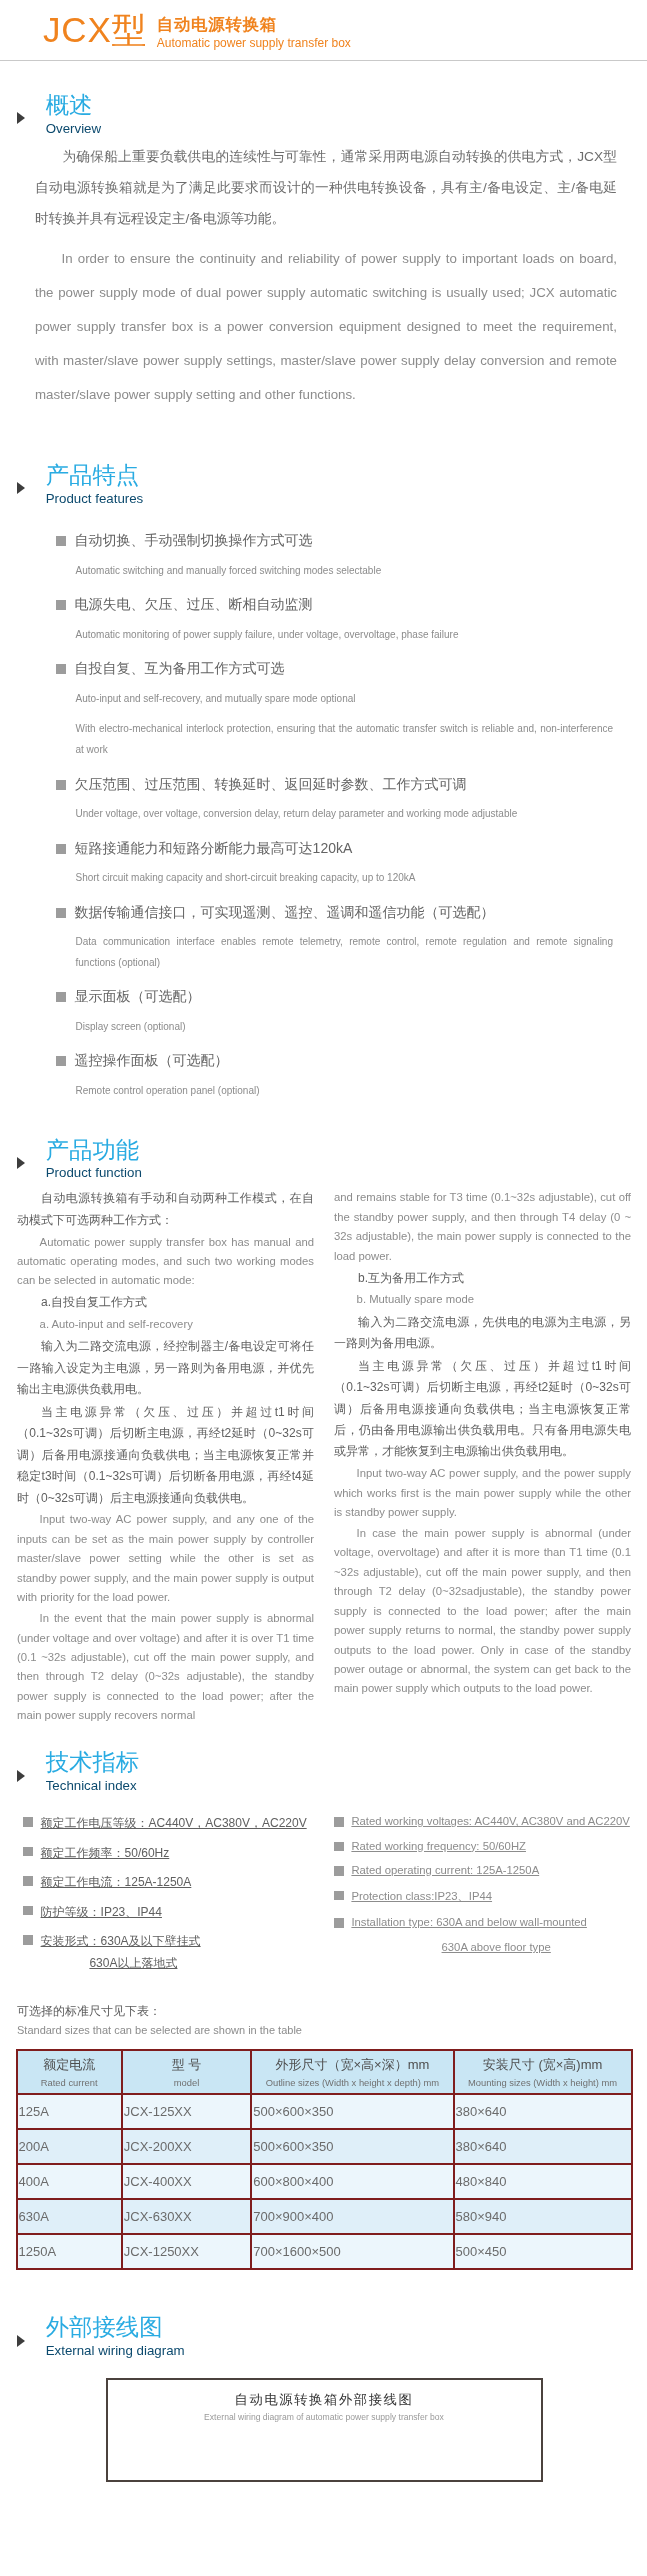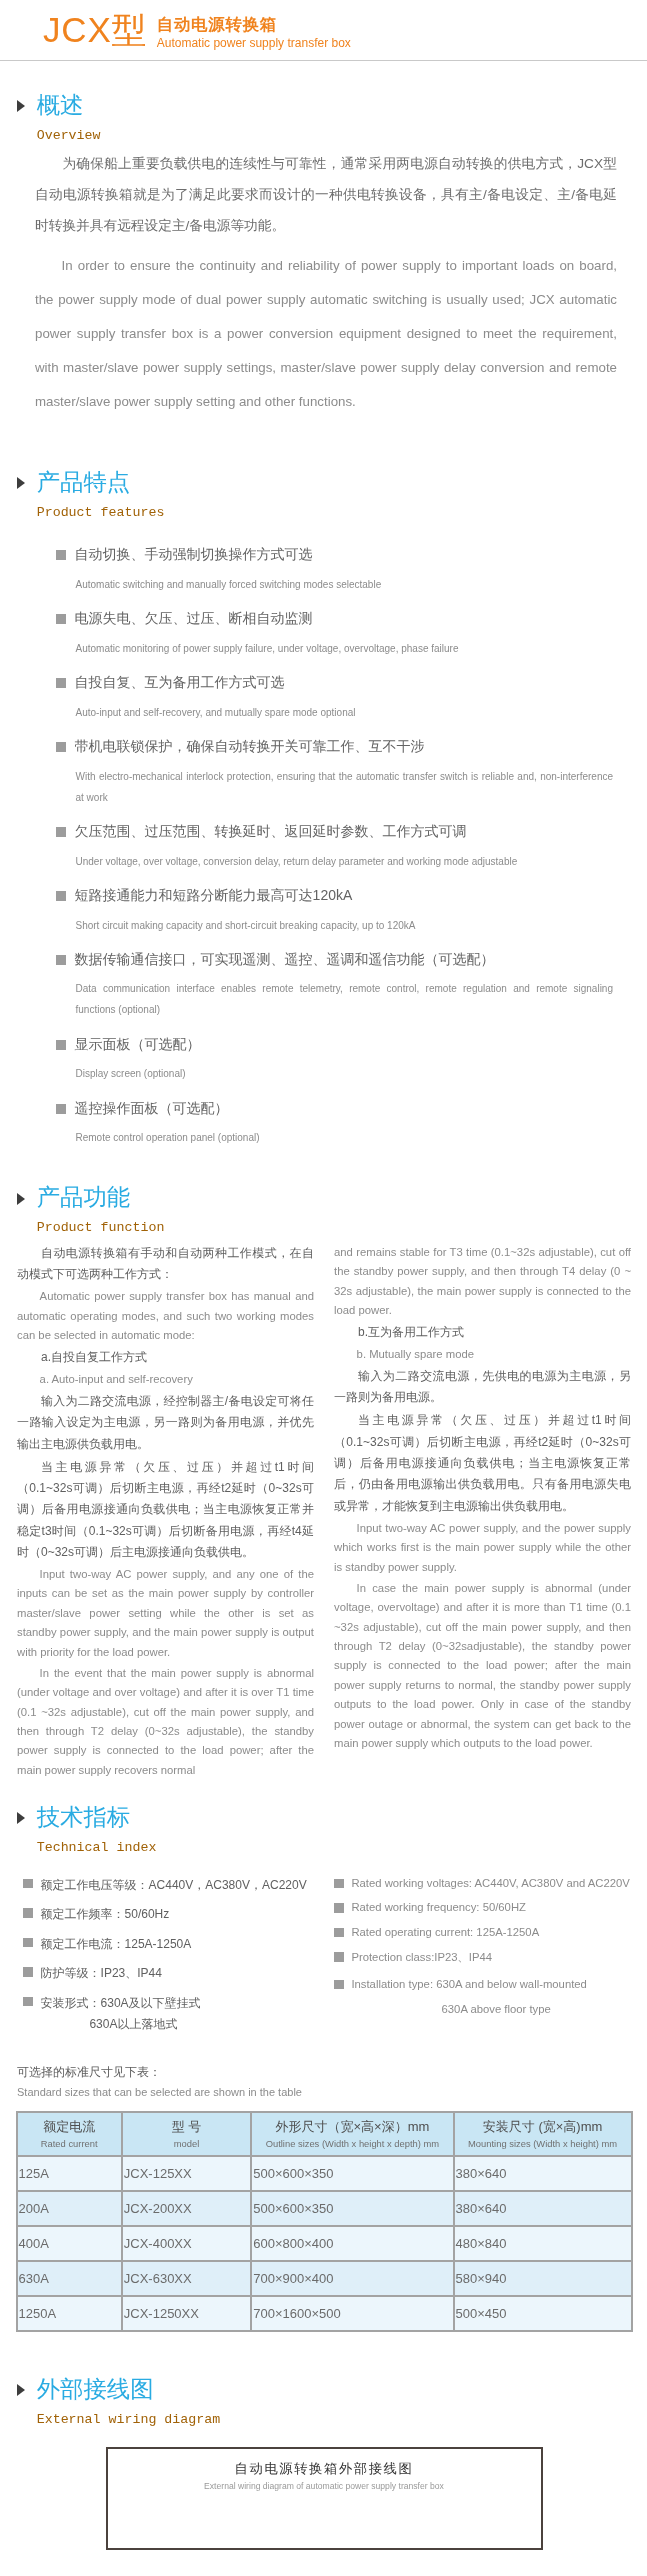--- a/index.html
+++ b/index.html
@@ -8,25 +8,25 @@
 
   
   .hdr{padding:12px 0 0 43px;display:flex;align-items:flex-start;}
   .hdr-model{color:#f0831e;font-size:35px;line-height:1.0;letter-spacing:0.8px;}
   .hdr-titles{margin-left:9.4px;margin-top:1.6px;}
   .hdr-zh{color:#f0831e;font-size:16.4px;font-weight:bold;letter-spacing:0.8px;}
   .hdr-en{color:#f0831e;font-size:12px;margin-top:0.8px;}
   .toprule{border:none;border-top:1.6px solid #c9c9c9;margin:9.4px 0 0 0;}
 
   
-  .sec-head{display:flex;align-items:flex-start;padding-left:17px;}
+  .sec-head{display:flex;align-items:center;padding-left:17px;gap:9px;}
   .tri{width:0;height:0;border-left:8.6px solid #3d3d3d;border-top:6.2px solid transparent;border-bottom:6.2px solid transparent;margin-top:8.6px;}
   .sec-txt{margin-left:11.7px;}
   .sec-zh{color:#29abe2;font-size:23.4px;line-height:1.15;}
-  .sec-en{color:#a16207;font-size:13.3px;margin-top:9px;font-family:Liberation Mono, monospace;}
+  .sec-en{color:#0c4a6e;font-size:13.3px;margin-top:2px;}
 
   
   .ov{padding:6.2px 31px 0 35px;}
   .p-zh{font-size:13.7px;line-height:2.25;color:#6d6d6d;text-align:justify;text-indent:2em;margin:0;}
   .p-en{font-size:13.3px;line-height:2.55;color:#8c8c8c;text-align:justify;text-indent:2em;margin:7.8px 0 0 0;}
 
   
   .feats{padding:11px 35px 0 56px;}
   .feat-zh{display:flex;align-items:center;margin-top:15.6px;font-size:14px;color:#636363;}
   .sq{width:10px;height:10px;background:#9c9c9c;flex:0 0 10px;margin-right:8.6px;}
@@ -35,31 +35,31 @@
   
   .cols{display:flex;gap:20px;padding:7.8px 17px 0 17px;}
   .col{flex:1;min-width:0;}
   .fz{font-size:12px;line-height:1.78;color:#5f5f5f;text-align:justify;text-indent:2em;margin:0 0 1.6px 0;}
   .fe{font-size:11.3px;line-height:1.72;color:#8c8c8c;text-align:justify;text-indent:2em;margin:0 0 1.6px 0;}
   .ni{text-indent:0;}
 
   
   .tech-cols{display:flex;gap:14px;padding:9.4px 17px 0 23.4px;}
   .tcol{flex:1;}
-  .titem{display:flex;margin-top:12.5px;font-size:12px;color:#606060;}
+  .titem{display:flex;margin-top:12.5px;font-size:12px;color:#606060;text-decoration:underline;}
   .titem .sq2{width:9.4px;height:9.4px;background:#9c9c9c;flex:0 0 9.4px;margin:2.3px 7.8px 0 0;}
   .titem.en{font-size:11.3px;color:#8c8c8c;}
   .t2{margin-left:5.5em;margin-top:4.7px;}
   .t2en{margin-left:9.5em;margin-top:13px;text-align:right;}
 
   
   .sizes-intro{padding:31px 17px 0 17px;}
   .si-zh{font-size:12px;color:#5c5c5c;}
   .si-en{font-size:11px;color:#8c8c8c;margin-top:4.7px;}
-  table.sz{margin:12.5px 15.6px 0 15.6px;width:617px;border-collapse:separate;border-spacing:2.3px;background:#a3a3a3;}
+  table.sz{margin:12.5px 15.6px 0 15.6px;width:617px;border-collapse:separate;border-spacing:2.3px;background:#7f1d1d;}
   table.sz th{background:#c9e6f4;font-weight:normal;padding:5.5px 1.6px;}
   .th-zh{font-size:13px;color:#4e4e4e;}
   .th-en{font-size:9.4px;color:#707070;margin-top:2.3px;}
   table.sz td{font-size:13px;color:#6b6b6b;height:31px;}
   tr.ra td{background:#ecf6fc;}
   tr.rb td{background:#dfeff9;}
 
   
   .wbox{margin:20px auto 0 auto;width:437px;border:2.3px solid #4b423d;box-sizing:border-box;padding:11px 6.2px 4.7px 6.2px;background:#fff;}
   .w-title-zh{font-family:Liberation Mono, monospace;font-size:13.3px;color:#333;text-align:center;letter-spacing:1.6px;}
@@ -122,24 +122,20 @@
       <div class="feat-en">Automatic monitoring of power supply failure, under voltage, overvoltage, phase failure</div>
     </div>
     <div>
       <div class="feat-zh">
           <span class="sq"></span>
           <span>自投自复、互为备用工作方式可选</span>
         </div>
       <div class="feat-en">Auto-input and self-recovery, and mutually spare mode optional</div>
     </div>
     <div>
-      <div class="feat-zh">
-          <span class="sq"></span>
-          <span>带机电联锁保护，确保自动转换开关可靠工作、互不干涉</span>
-        </div>
       <div class="feat-en">With electro-mechanical interlock protection, ensuring that the automatic transfer switch is reliable and, non-interference at work</div>
     </div>
     <div>
       <div class="feat-zh">
           <span class="sq"></span>
           <span>欠压范围、过压范围、转换延时、返回延时参数、工作方式可调</span>
         </div>
       <div class="feat-en">Under voltage, over voltage, conversion delay, return delay parameter and working mode adjustable</div>
     </div>
     <div>

